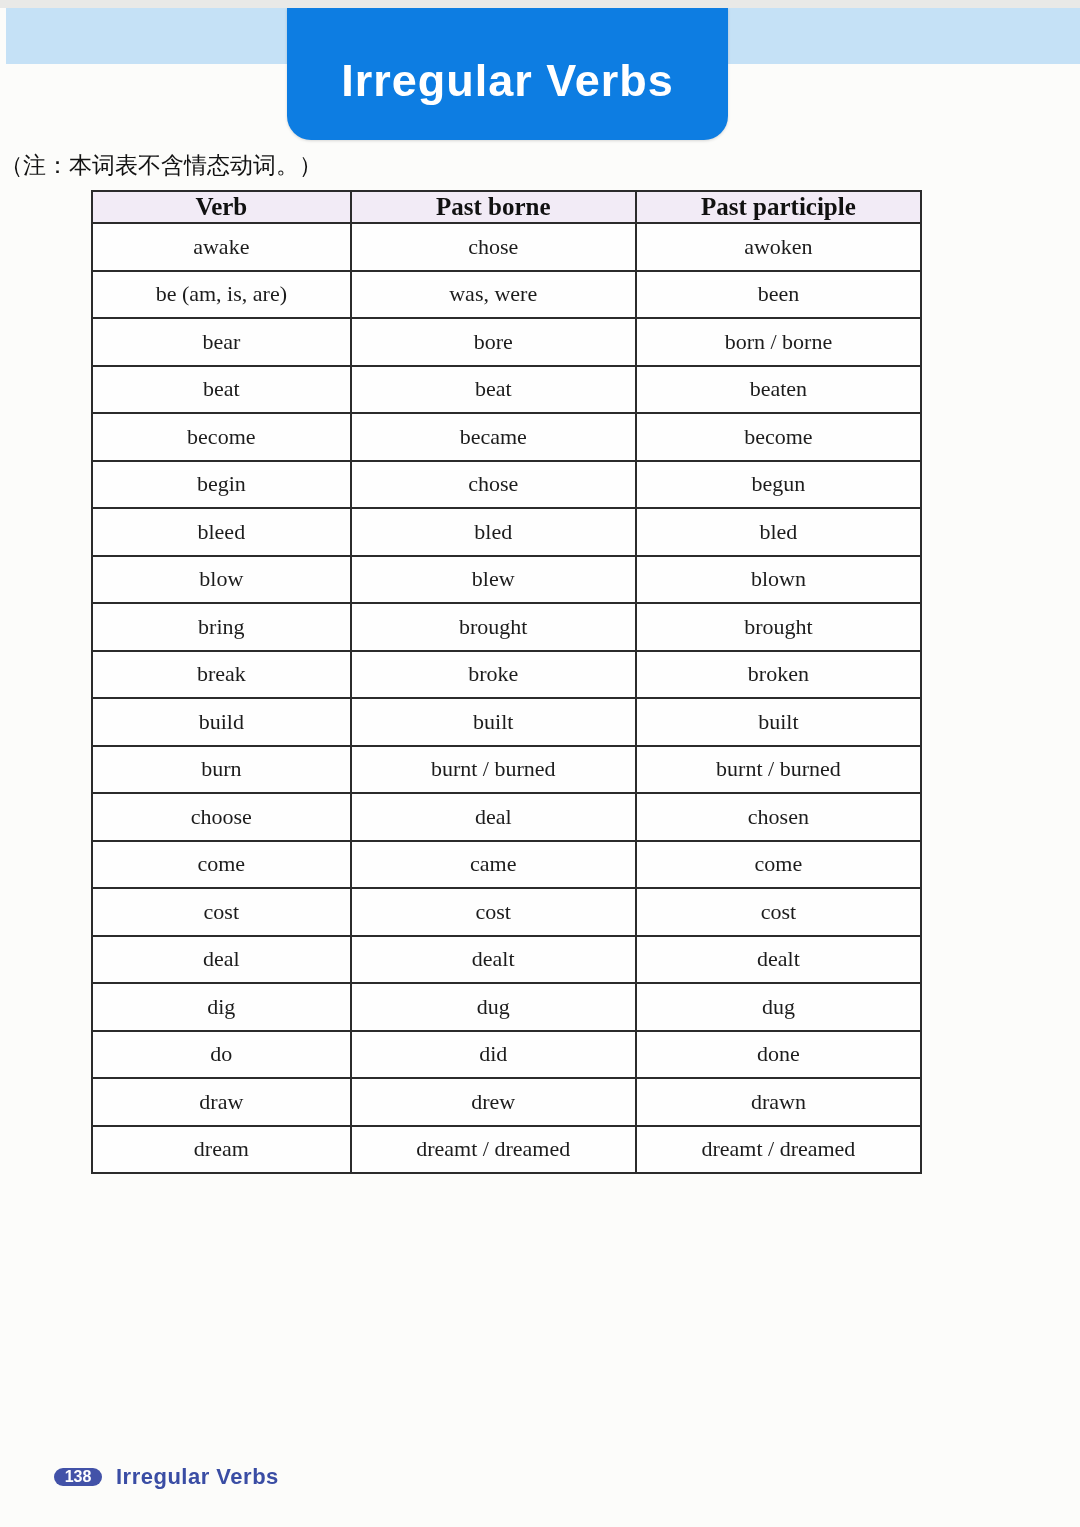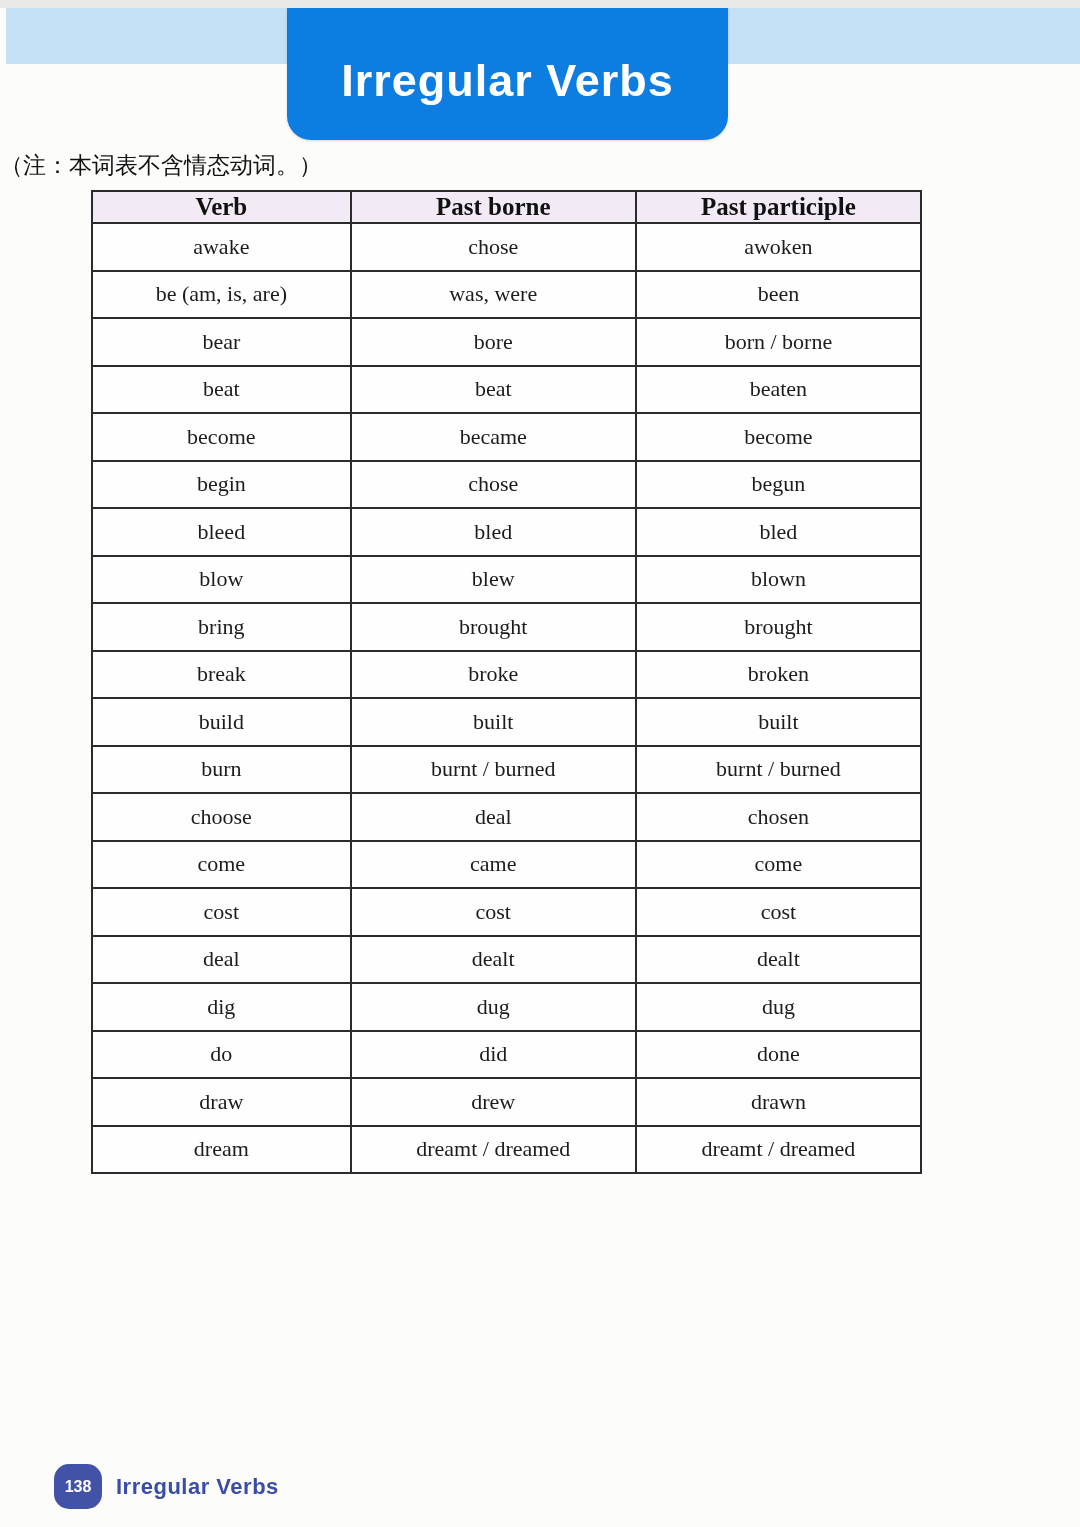--- a/index.html
+++ b/index.html
@@ -80,21 +80,21 @@
   .footer {
     position: absolute;
     left: 54px; top: 1456px;
     display: flex;
     align-items: center;
   }
   .pill {
     display: inline-flex;
     align-items: center;
     justify-content: center;
-    width: 48px; height: 45px;
+    width: 48px; height: 18px;
     border-radius: 15px;
     background: #4252a8;
     color: #ffffff;
     font-size: 16px;
     font-weight: 700;
     text-align: right;
   }
   .footer-label {
     margin-left: 14px;
     color: #3a4da4;

